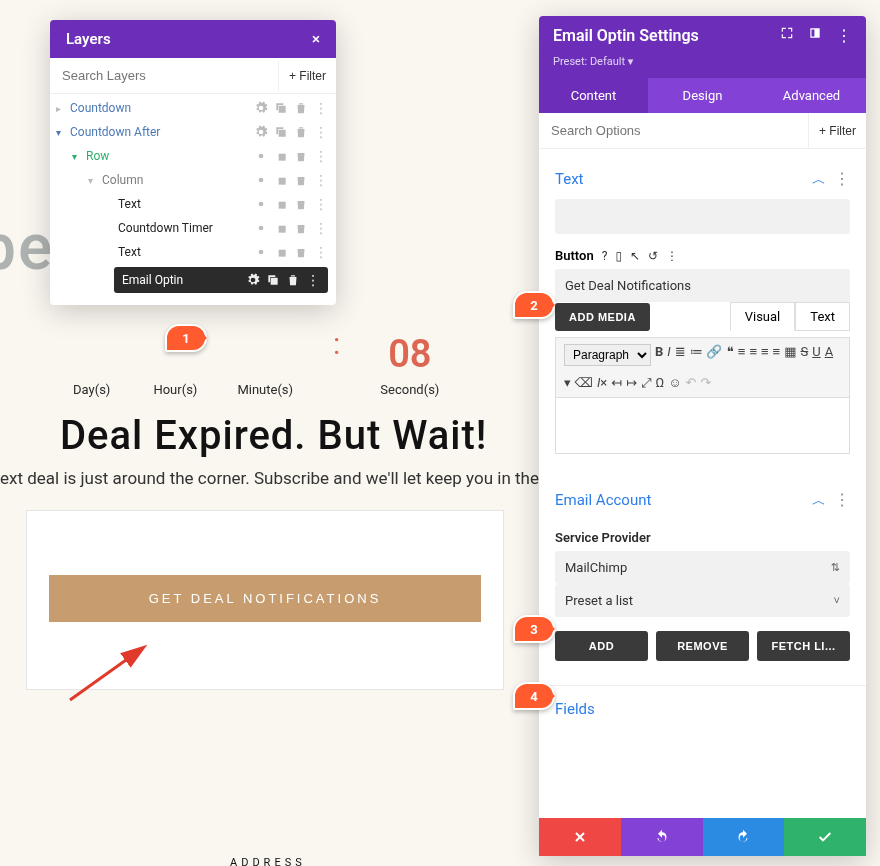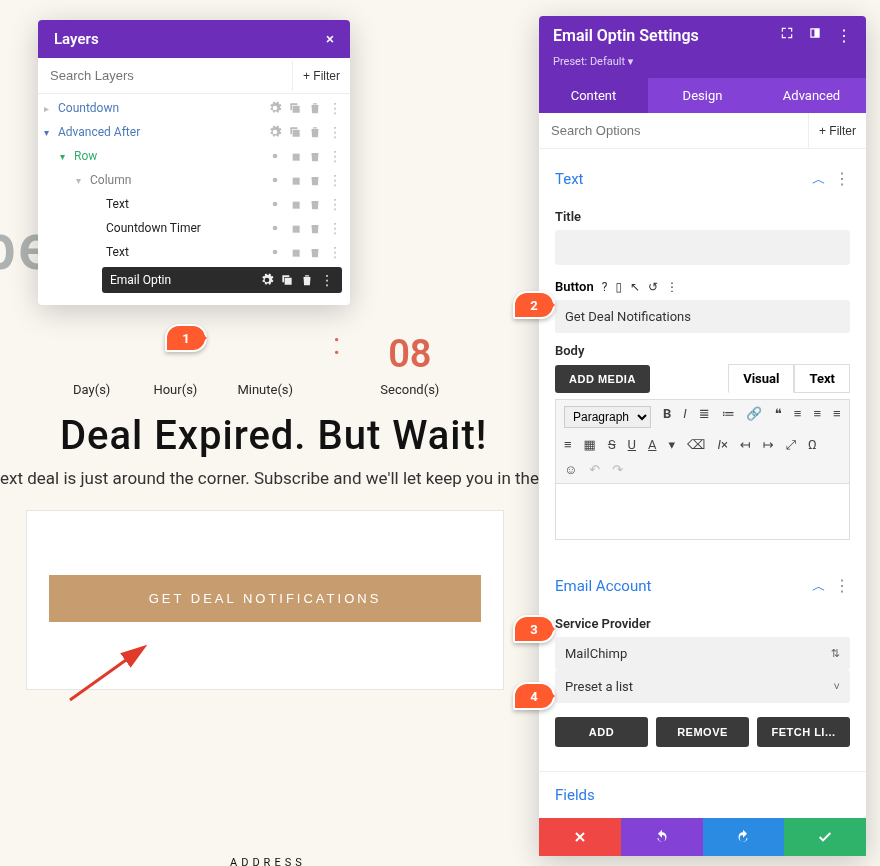--- a/index.html
+++ b/index.html
@@ -1,19 +1,19 @@
 <!DOCTYPE html>
 <html><head>
 <meta charset="utf-8">
 <style>
   * { box-sizing: border-box; margin: 0; padding: 0; }
   body { font-family: -apple-system, BlinkMacSystemFont, "Segoe UI", Roboto, sans-serif; background: #faf6f0; width: 880px; height: 866px; overflow: hidden; position: relative; }
   
   
-  .layers-panel { position: absolute; left: 38px; top: 20px; width: 312px; background: #fff; border-radius: 4px; box-shadow: 0 6px 30px rgba(0,0,0,.2); z-index: 50; }
+  .layers-panel { position: absolute; left: 50px; top: 20px; width: 286px; background: #fff; border-radius: 4px; box-shadow: 0 6px 30px rgba(0,0,0,.2); z-index: 50; }
   .layers-header { background:#6c2eb9; color:#fff; display:flex; align-items:center; justify-content:space-between; padding:10px 16px; border-radius:4px 4px 0 0;}
   .layers-header span { font-size:15px; font-weight:600;}
   .close-x { cursor:pointer; font-size:20px; font-weight:600;}
   .layers-search { display:flex; align-items:center; border-bottom:1px solid #eee; }
   .layers-search input { flex:1; border:none; padding:10px 12px; font-size:13px; color:#888; outline:none;}
   .filter-btn { border:none; border-left:1px solid #eee; background:#fff; padding:8px 10px; font-size:12px; color:#333; cursor:pointer;}
   .tree { padding:2px 0 6px 0; }
   .tree-row { display:flex; align-items:center; padding:5px 8px 5px 6px; font-size:12px; color:#4c7ab8; position:relative;}
   .tree-row .label { flex:1; white-space:nowrap; overflow:hidden; text-overflow:ellipsis;}
   .tree-row.muted .label { color:#7d7d7d;}
@@ -73,23 +73,23 @@
   .section-head .dots { color:#888; font-size:16px; margin-left:8px;}
   .field-label { font-size:13px; color:#2a2a2a; font-weight:600; margin:10px 0 6px;}
   .plain-input { width:100%; border:none; background:#f1f1f1; border-radius:3px; padding:10px; font-size:13px;}
   .button-label-row { display:flex; align-items:center; gap:8px; margin:14px 0 6px;}
   .button-label-row .t { font-size:13px; font-weight:600;}
   .micro-icons { display:flex; gap:8px;}
   .micro-icons span { font-size:12px; color:#333; cursor:pointer;}
   .btn-value { background:#f1f1f1; border-radius:3px; padding:9px 10px; font-size:13px; color:#333;}
   .dark-btn { background:#3a3a3a; color:#fff; border:none; font-size:11px; font-weight:600; letter-spacing:.5px; padding:8px 14px; border-radius:3px; cursor:pointer;}
   .editor-modes { float:right; display:flex;}
-  .editor-modes .m { border:1px solid #ddd; padding:6px 14px; font-size:13px; cursor:pointer; background:#fff;font-weight:bold;}
+  .editor-modes .m { border:1px solid #ddd; padding:6px 14px; font-size:13px; cursor:pointer; background:#fff;}
   .editor-modes .m.active { background:#fff; border-bottom:1px solid #fff;}
-  .toolbar { border:1px solid #ddd; margin-top:6px; padding:6px 8px; display:flex; flex-wrap:wrap; gap:9px 12px; background:#f5f5f5;}
+  .toolbar { border:1px solid #ddd; margin-top:6px; padding:6px 8px; display:flex; flex-wrap:wrap; gap:9px 4px; background:#f5f5f5;}
   .toolbar .tb { font-size:13px; color:#444; cursor:pointer;}
   .toolbar select { font-size:12px; border:1px solid #ccc; padding:2px 4px;}
   .editor-area { border:1px solid #ddd; border-top:none; height:56px; background:#fff;}
   .select-box { width:100%; background:#f1f1f1; border:none; border-radius:3px; padding:9px 10px; font-size:13px; color:#333; display:flex; justify-content:space-between; align-items:center; cursor:pointer;}
   .select-box .arrow-ud { font-size:11px; color:#666;}
   .three-btns { display:flex; gap:8px; margin-top:14px;}
   .three-btns .dark-btn { flex:1; padding:9px 4px; font-size:11px; text-align:center;}
   .bottom-actions { display:flex;}
   .bottom-actions div { flex:1; height:38px; display:flex; align-items:center; justify-content:center; cursor:pointer;}
   .ba-red { background:#ef4743;} .ba-purple{background:#8341d6;} .ba-blue{background:#2b8ae2;} .ba-green{background:#2fb36a;}
@@ -163,21 +163,21 @@
             <path d="M8 8h12v12H8zM4 4h12v3H7v9H4z"></path>
           </svg>
         <svg viewBox="0 0 24 24">
             <path d="M6 7h12l-1 14H7zM9 4h6l1 2H8z"></path>
           </svg>
         <span class="dots">⋮</span>
       </span>
     </div>
     <div class="tree-row">
       <span class="caret blue">▾</span>
-        <span class="label">Advanced After</span>
+        <span class="label">Countdown After</span>
       <span class="tree-actions">
         <svg viewBox="0 0 24 24">
             <path d="M12 8a4 4 0 100 8 4 4 0 000-8zm9 4l2 1-1 3-2-1a7 7 0 01-2 2l1 2-3 1-1-2h-3l-1 2-3-1 1-2a7 7 0 01-2-2l-2 1-1-3 2-1v-3l-2-1 1-3 2 1a7 7 0 012-2l-1-2 3-1 1 2h3l1-2 3 1-1 2a7 7 0 012 2l2-1 1 3-2 1z"></path>
           </svg>
         <svg viewBox="0 0 24 24">
             <path d="M8 8h12v12H8zM4 4h12v3H7v9H4z"></path>
           </svg>
         <svg viewBox="0 0 24 24">
             <path d="M6 7h12l-1 14H7zM9 4h6l1 2H8z"></path>
           </svg>
@@ -310,36 +310,34 @@
     <button class="filter-btn">+ Filter</button>
   </div>
 
   <div class="settings-body scroll-thin">
 
     <div class="section-head">
       <span>Text</span>
       <span><span class="chev">︿</span><span class="dots">⋮</span></span>
     </div>
 
-    <div class="field-label">Title</div>
     <input class="plain-input" style="">
 
     <div class="button-label-row">
       <span class="t">Button</span>
       <div class="micro-icons">
         <span>?</span>
         <span>▯</span>
         <span>↖</span>
         <span>↺</span>
         <span>⋮</span>
       </div>
     </div>
     <div class="btn-value">Get Deal Notifications</div>
 
-    <div class="field-label">Body</div>
     <div style="display:flex;align-items:center;justify-content:space-between">
       <button class="dark-btn">ADD MEDIA</button>
       <div class="editor-modes">
         <div class="m active">Visual</div>
         <div class="m">Text</div>
       </div>
     </div>
     <div class="toolbar">
       <select><option>Paragraph</option></select>
       <span class="tb"><b>B</b></span>

